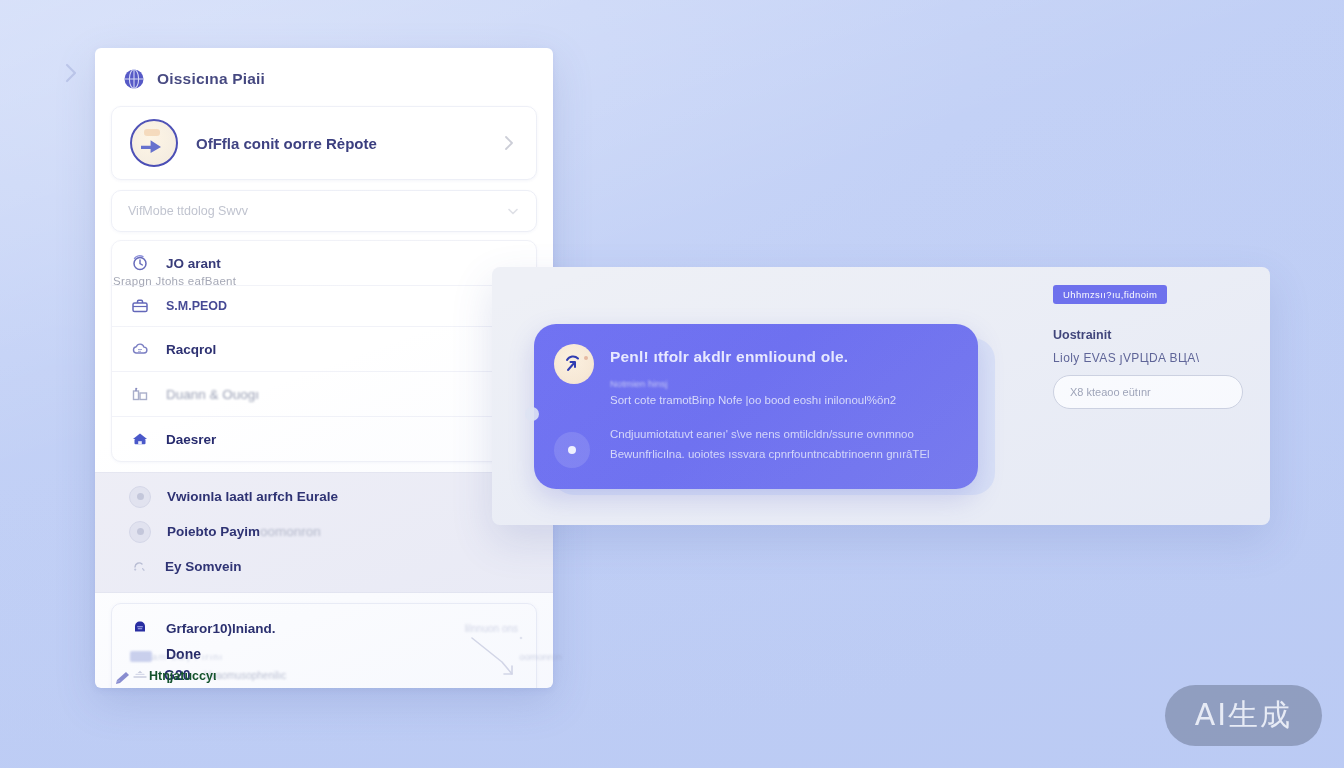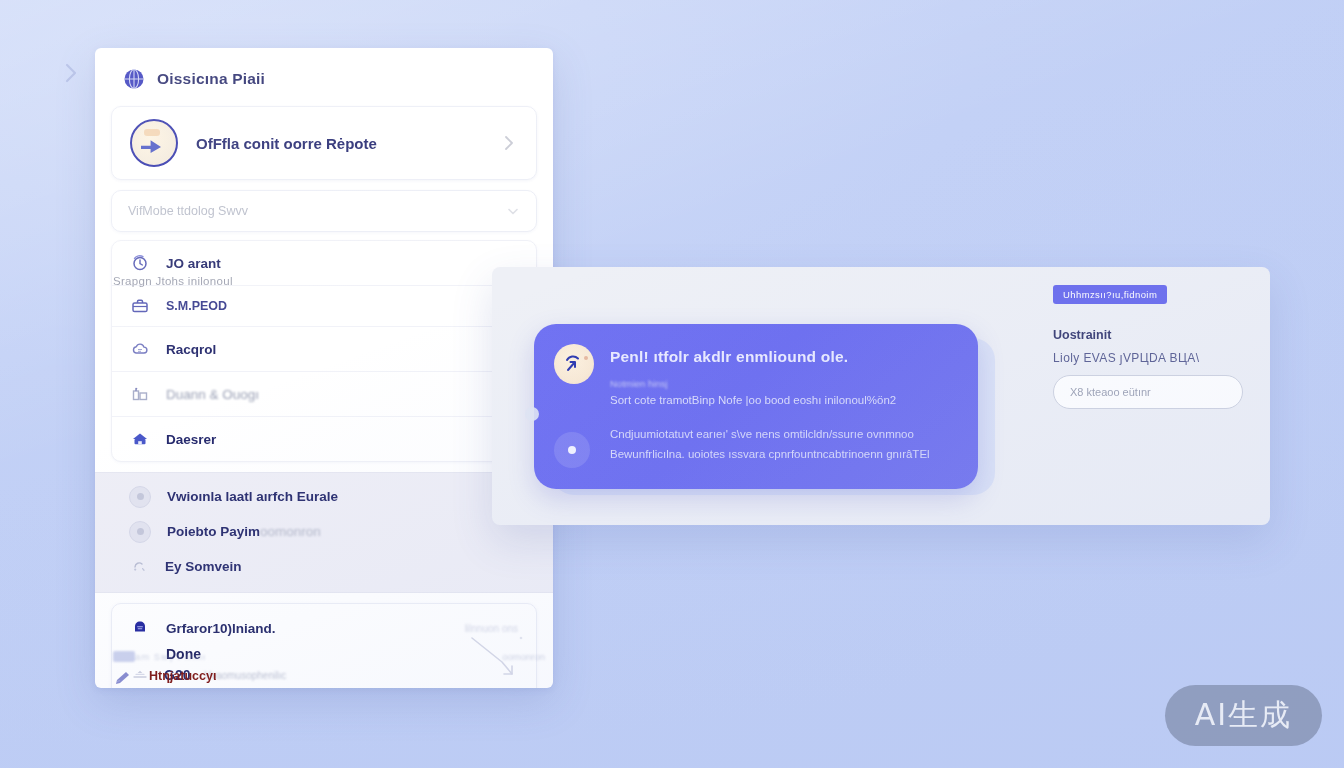--- a/index.html
+++ b/index.html
@@ -254,41 +254,41 @@
     position: absolute;
     right: 8px;
     top: 28px;
     width: 60px; height: 48px;
     opacity: .35;
   }
 
   
   .faded-strip {
     position:absolute;
-    left: 113px; top: 648px;
+    left: 130px; top: 648px;
     width: 432px; height: 16px;
     display:flex; align-items:center; gap:0;
     opacity:.45;
     filter: blur(.9px);
     z-index: 6;
   }
   .faded-strip .chip {
     width:22px;height:11px;background:#8e9bd8;border-radius:2px;
   }
   .faded-strip .txt { font-size:9.5px;color:#9aa3c4; letter-spacing:1px;}
   .faded-strip .txt2 { margin-left:auto; font-size:9.5px;color:#9aa3c4; }
 
   .last-row {
     position:absolute;
     left: 113px; top: 666px;
     display:flex; align-items:center; gap:16px;
     z-index:6;
   }
   .last-row .ic { width:20px;height:20px;opacity:.8;}
-  .last-row .lbl { font-size:12.5px;color:#7f1d1d;font-weight:600;filter:blur(.6px);}
+  .last-row .lbl { font-size:12.5px;color:#14532d;font-weight:600;filter:blur(.6px);}
 
   
   #right-panel {
     position: absolute;
     left: 492px;
     top: 267px;
     width: 778px;
     height: 258px;
     background: #eef0f6;
     border-radius: 8px;
@@ -581,21 +581,21 @@
         <path d="M4 6 L34 30 L44 42" fill="none" stroke="#8a90b8" stroke-width="1.6" stroke-linecap="round" stroke-linejoin="round"></path>
         <path d="M44 42 L44 34 M44 42 L36 42" fill="none" stroke="#8a90b8" stroke-width="1.6" stroke-linecap="round"></path>
         <circle cx="53" cy="6" r="1.3" fill="#b5bad4"></circle>
       </svg>
     </span>
 
   </div>
 
 </div>
 
-<div class="float-caption">Srapgn  Jtohs  inilonoul</div>
+<div class="float-caption">Srapgn  Jtohs  eafBaent</div>
 
 <div class="faded-strip">
   <span class="chip"></span>
   <span class="txt">am  Sмү   i ırını</span>
   <span class="txt2">oomonron</span>
 </div>
 
 <div class="last-row">
   <span class="ic">
     <svg width="20" height="20" viewBox="0 0 20 20">

